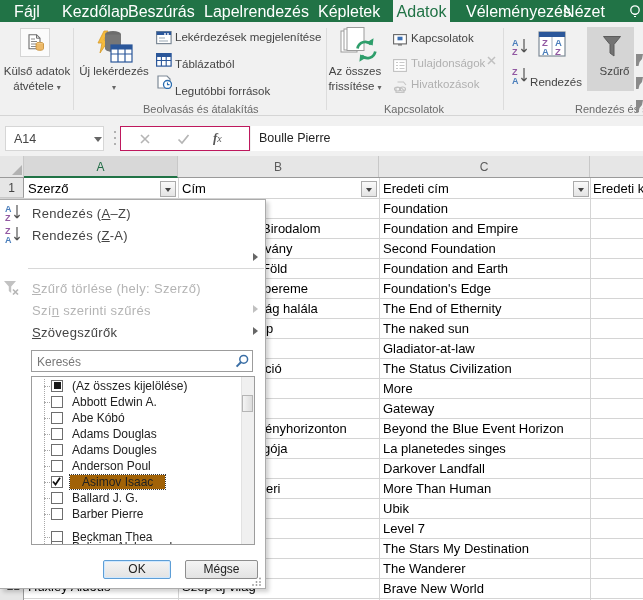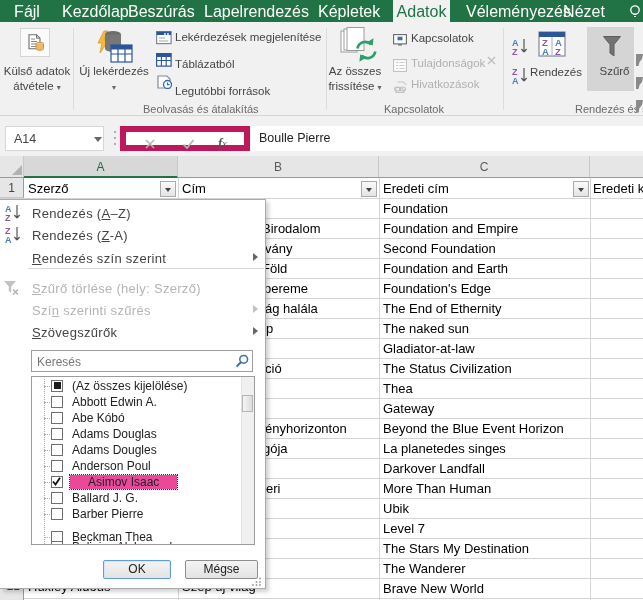--- a/index.html
+++ b/index.html
@@ -14,21 +14,21 @@
 .gsep{position:absolute;top:6px;height:82px;width:1px;background:#dcdcdc;}
 .glabel{position:absolute;top:81px;font-size:11px;color:#6a6a6a;white-space:nowrap;}
 .rbtxt{position:absolute;font-size:11.5px;color:#444;white-space:nowrap;}
 .rbtxt.dis{color:#b0b0b0;}
 .bigtxt{position:absolute;font-size:11.5px;color:#444;text-align:center;white-space:nowrap;}
 .dda{font-size:8px;color:#666;}
 
 #fbar{position:absolute;left:0;top:116px;width:643px;height:40px;background:#f1f1f1;border-bottom:1px solid #d9d9d9;}
 #namebox{position:absolute;left:5px;top:10px;width:99px;height:25px;background:#fff;border:1px solid #d6d6d6;box-sizing:border-box;}
 #nametxt{position:absolute;left:8px;top:5px;font-size:12.5px;color:#444;}
-#fxbox{position:absolute;left:120px;top:10px;width:130px;height:25px;background:#fff;border:6px solid #be185d;box-sizing:border-box;}
+#fxbox{position:absolute;left:120px;top:10px;width:130px;height:25px;background:#fff;border:1px solid #be185d;box-sizing:border-box;}
 #farea{position:absolute;left:251px;top:10px;width:392px;height:25px;background:#fff;}
 #ftext{position:absolute;left:8px;top:5px;font-size:12.5px;color:#222;}
 
 #grid{position:absolute;left:0;top:156px;width:643px;height:444px;background:#fff;}
 #colhdr{position:absolute;left:0;top:0;width:643px;height:22px;background:#e6e6e6;border-bottom:1px solid #9a9a9a;box-sizing:border-box;}
 .colcell{position:absolute;top:0;height:21px;line-height:22px;text-align:center;font-size:12px;color:#5c5c5c;border-right:1px solid #c8c8c8;box-sizing:border-box;}
 #hdrA{background:#d8d8d8;color:#1f6b44;border-bottom:2px solid #217346;height:22px;}
 #rowhdr1{position:absolute;left:0;top:22px;width:24px;height:20px;background:#e6e6e6;border-right:1px solid #9a9a9a;border-bottom:1px solid #c8c8c8;box-sizing:border-box;text-align:center;line-height:20px;font-size:12px;color:#444;}
 #rowhdr21{position:absolute;left:0;top:422px;width:24px;height:21px;background:#e6e6e6;border-right:1px solid #9a9a9a;box-sizing:border-box;text-align:right;line-height:17px;font-size:12px;color:#444;padding-right:3px;}
 .gline-v{position:absolute;top:22px;width:1px;height:422px;background:#d4d4d4;}
@@ -161,21 +161,21 @@
   </svg>
   <svg class="abs" style="left:538px;top:9px;" width="28" height="26" viewBox="0 0 28 26">
     <rect x="1" y="1" width="26" height="24" fill="#fff" stroke="#7e8a97" stroke-width="1.2"></rect>
     <rect x="1" y="1" width="26" height="5" fill="#2b579a"></rect>
     <path d="M14 6v19" stroke="#aab4bf" stroke-width="1.1"></path>
     <text x="4" y="14.5" font-size="9.5" font-weight="bold" fill="#9259a2" font-family="Liberation Sans">Z</text>
     <text x="4" y="23.5" font-size="9.5" font-weight="bold" fill="#4a7ebb" font-family="Liberation Sans">A</text>
     <text x="17" y="14.5" font-size="9.5" font-weight="bold" fill="#4a7ebb" font-family="Liberation Sans">A</text>
     <text x="17" y="23.5" font-size="9.5" font-weight="bold" fill="#9259a2" font-family="Liberation Sans">Z</text>
   </svg>
-  <div class="bigtxt" style="left:528px;top:44px;width:56px;">Rendezés</div>
+  <div class="bigtxt" style="left:528px;top:54px;width:56px;">Rendezés</div>
   <div class="abs" style="left:587px;top:5px;width:47px;height:64px;background:#d5d5d5;"></div>
   <svg class="abs" style="left:602px;top:13px;" width="20" height="23" viewBox="0 0 20 23">
     <path d="M1.5 1.5 h17 l-6.5 8 v11.5 l-4 -3 v-8.5 z" fill="#737373" stroke="#5c5c5c"></path>
   </svg>
   <div class="bigtxt" style="left:591px;top:43px;width:47px;">Szűrő</div>
   <div class="glabel" style="left:575px;">Rendezés és s</div>
 
   <svg class="abs" style="left:636px;top:31px;" width="7" height="60" viewBox="0 0 7 60">
     <path d="M0 1 h7 l-1 5 -2.5 3 -1 4 h-2.5 z" fill="#8a8a8a"></path>
     <path d="M0 24 h7 l-1 5 -2.5 3 -1 4 h-2.5 z" fill="#8a8a8a"></path>
@@ -255,21 +255,21 @@
 
   <div class="cell" style="left:383px;top:43px;">Foundation</div>
   <div class="cell" style="left:383px;top:63px;">Foundation and Empire</div>
   <div class="cell" style="left:383px;top:83px;">Second Foundation</div>
   <div class="cell" style="left:383px;top:103px;">Foundation and Earth</div>
   <div class="cell" style="left:383px;top:123px;">Foundation's Edge</div>
   <div class="cell" style="left:383px;top:143px;">The End of Ethernity</div>
   <div class="cell" style="left:383px;top:163px;">The naked sun</div>
   <div class="cell" style="left:383px;top:183px;">Gladiator-at-law</div>
   <div class="cell" style="left:383px;top:203px;">The Status Civilization</div>
-  <div class="cell" style="left:383px;top:223px;">Thea</div>
+  <div class="cell" style="left:383px;top:223px;">More</div>
   <div class="cell" style="left:383px;top:243px;">Gateway</div>
   <div class="cell" style="left:383px;top:263px;">Beyond the Blue Event Horizon</div>
   <div class="cell" style="left:383px;top:283px;">La planetedes singes</div>
   <div class="cell" style="left:383px;top:303px;">Darkover Landfall</div>
   <div class="cell" style="left:383px;top:323px;">More Than Human</div>
   <div class="cell" style="left:383px;top:343px;">Ubik</div>
   <div class="cell" style="left:383px;top:363px;">Level 7</div>
   <div class="cell" style="left:383px;top:383px;">The Stars My Destination</div>
   <div class="cell" style="left:383px;top:403px;">The Wanderer</div>
   <div class="cell" style="left:383px;top:423px;">Brave New World</div>
@@ -296,21 +296,20 @@
     <text x="1" y="16.5" font-size="9" font-weight="bold" fill="#9259a2" font-family="Liberation Sans">Z</text>
     <path d="M13 1v13M13 14l-2.6-3M13 14l2.6-3" stroke="#555" stroke-width="1.2" fill="none"></path>
   </svg>
   <div class="mi" style="top:6px;">Rendezés (<u>A</u>–Z)</div>
   <svg class="abs" style="left:4px;top:26px;" width="17" height="17" viewBox="0 0 17 17">
     <text x="1" y="8" font-size="9" font-weight="bold" fill="#9259a2" font-family="Liberation Sans">Z</text>
     <text x="1" y="16.5" font-size="9" font-weight="bold" fill="#4a7ebb" font-family="Liberation Sans">A</text>
     <path d="M13 1v13M13 14l-2.6-3M13 14l2.6-3" stroke="#555" stroke-width="1.2" fill="none"></path>
   </svg>
   <div class="mi" style="top:28px;">Rendezés (<u>Z</u>-A)</div>
-  <div class="mi" style="top:51px;"><u>R</u>endezés szín szerint</div>
   <div class="marrow" style="top:53px;"></div>
   <div id="msep"></div>
   <svg class="abs" style="left:3px;top:80px;" width="16" height="15" viewBox="0 0 16 15">
     <path d="M1 1 h12 l-4.8 5.5 v6.5 l-2.4 -2 v-4.5 z" fill="#c2c2c2"></path>
     <path d="M10 9.5l5 5M15 9.5l-5 5" stroke="#b5b5b5" stroke-width="1.6"></path>
   </svg>
   <div class="mi dis" style="top:81px;"><u>S</u>zűrő törlése (hely: Szerző)</div>
   <div class="mi dis" style="top:103px;">Szí<u>n</u> szerinti szűrés</div>
   <div class="marrow dis" style="top:105px;"></div>
   <div class="mi" style="top:125px;"><u>S</u>zövegszűrők</div>
@@ -356,21 +355,21 @@
         <div class="cb"></div>
         <div class="ltxt">Anderson Poul</div>
       </div>
     <div class="lrow" style="top:97px;">
         <div class="tick" style="top:8px;"></div>
         <div class="cb">
           <svg width="11" height="11" viewBox="0 0 11 11" style="position:absolute;left:-1px;top:-1px;">
             <path d="M2 5.5l2.5 3L9 1.8" stroke="#111" stroke-width="1.8" fill="none"></path>
           </svg>
         </div>
-        <div class="ltxt" style="background:#ec4899;outline:1px dotted #333;padding:0 18px;margin-left:-2px;">Asimov Isaac</div>
+        <div class="ltxt" style="background:#a16207;outline:1px dotted #333;padding:0 12px;margin-left:-2px;">Asimov Isaac</div>
       </div>
     <div class="lrow" style="top:113px;">
         <div class="tick" style="top:8px;"></div>
         <div class="cb"></div>
         <div class="ltxt">Ballard J. G.</div>
       </div>
     <div class="lrow" style="top:129px;">
         <div class="tick" style="top:8px;"></div>
         <div class="cb"></div>
         <div class="ltxt">Barber Pierre</div>

